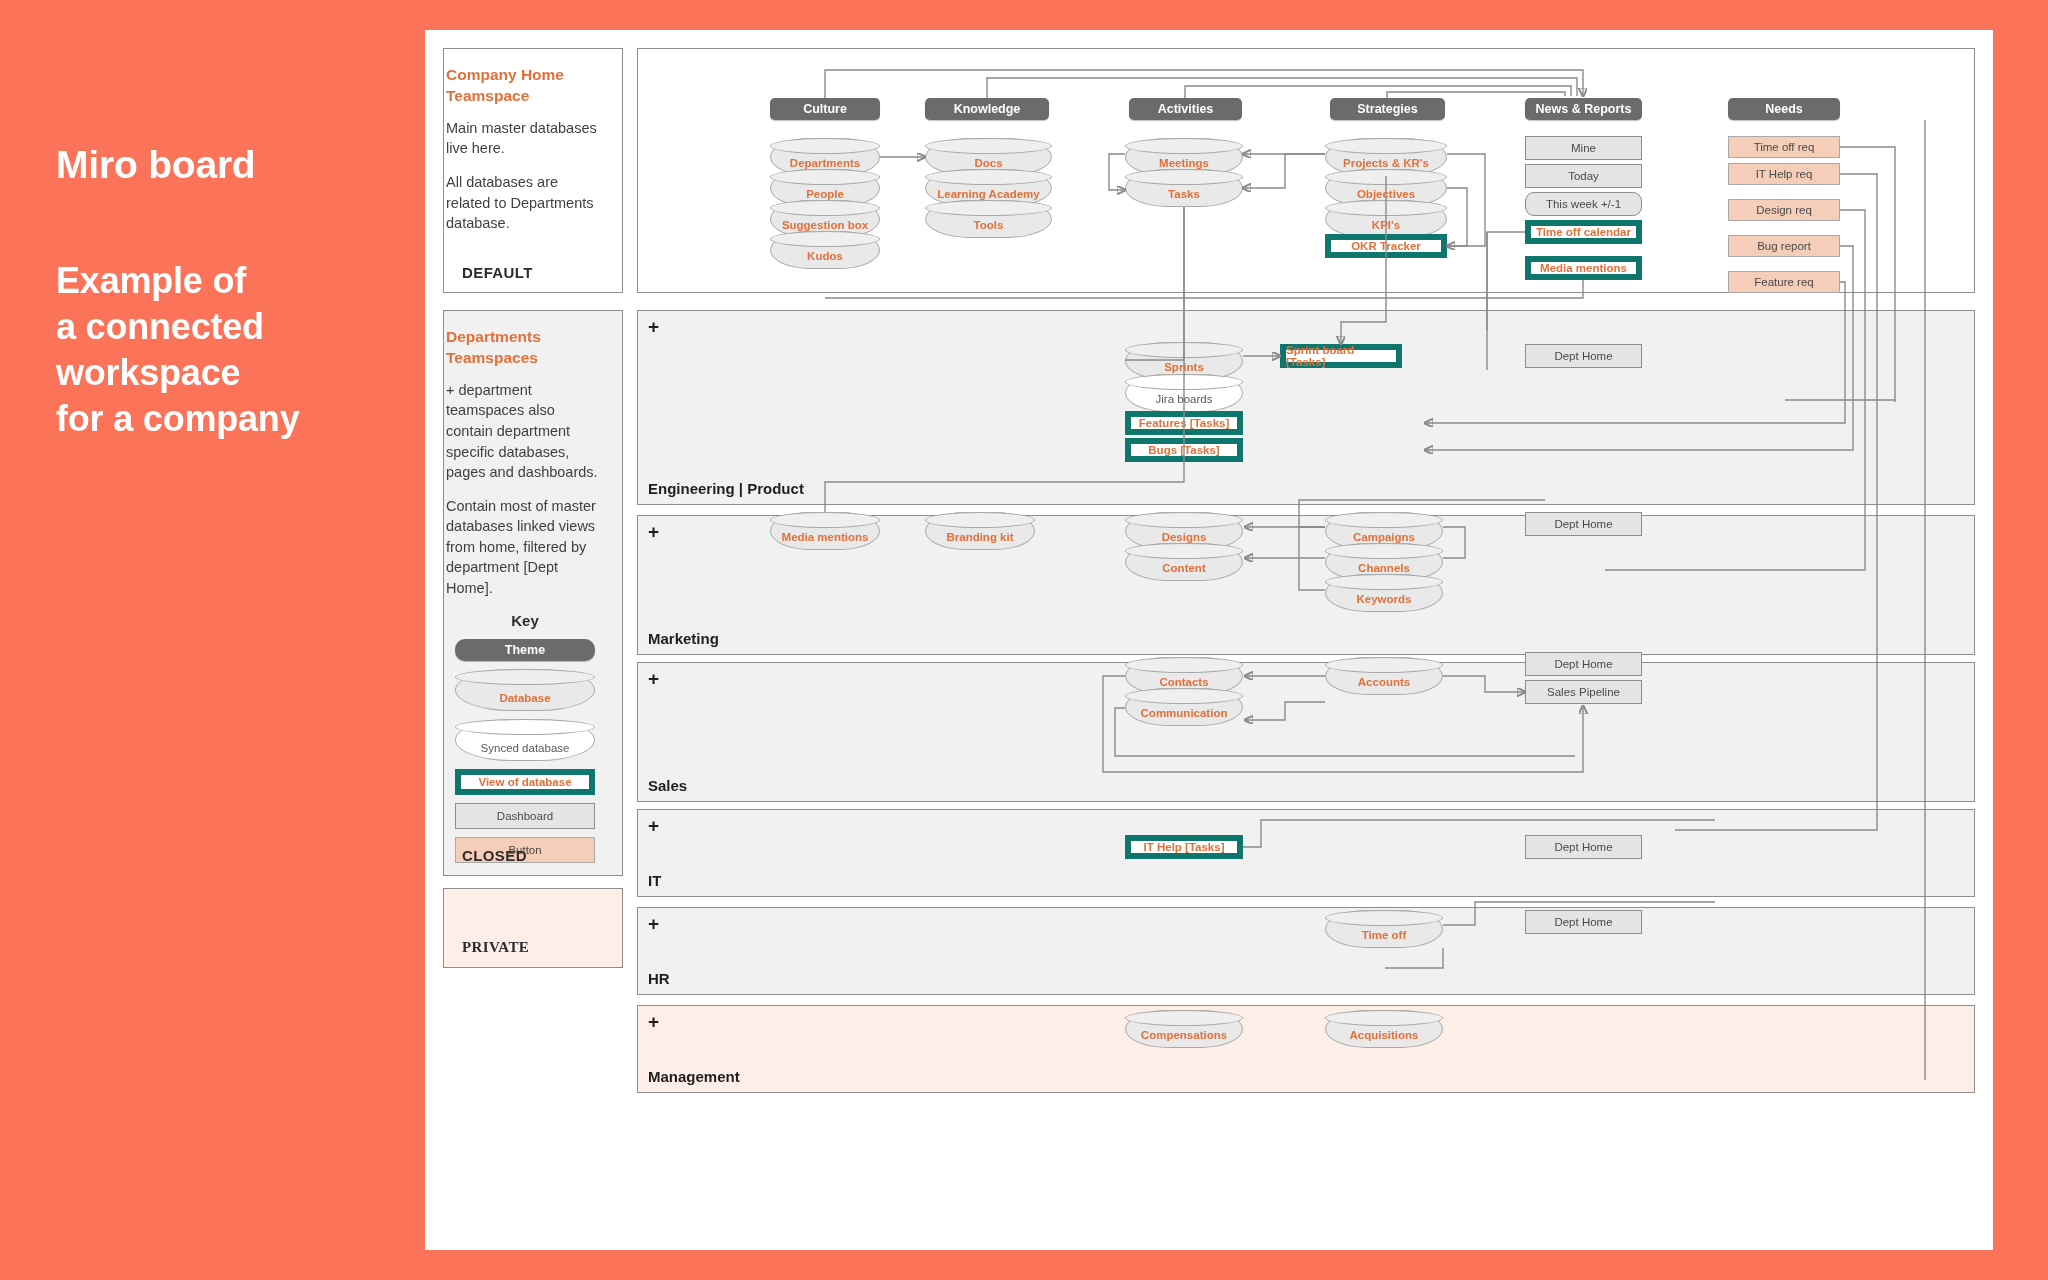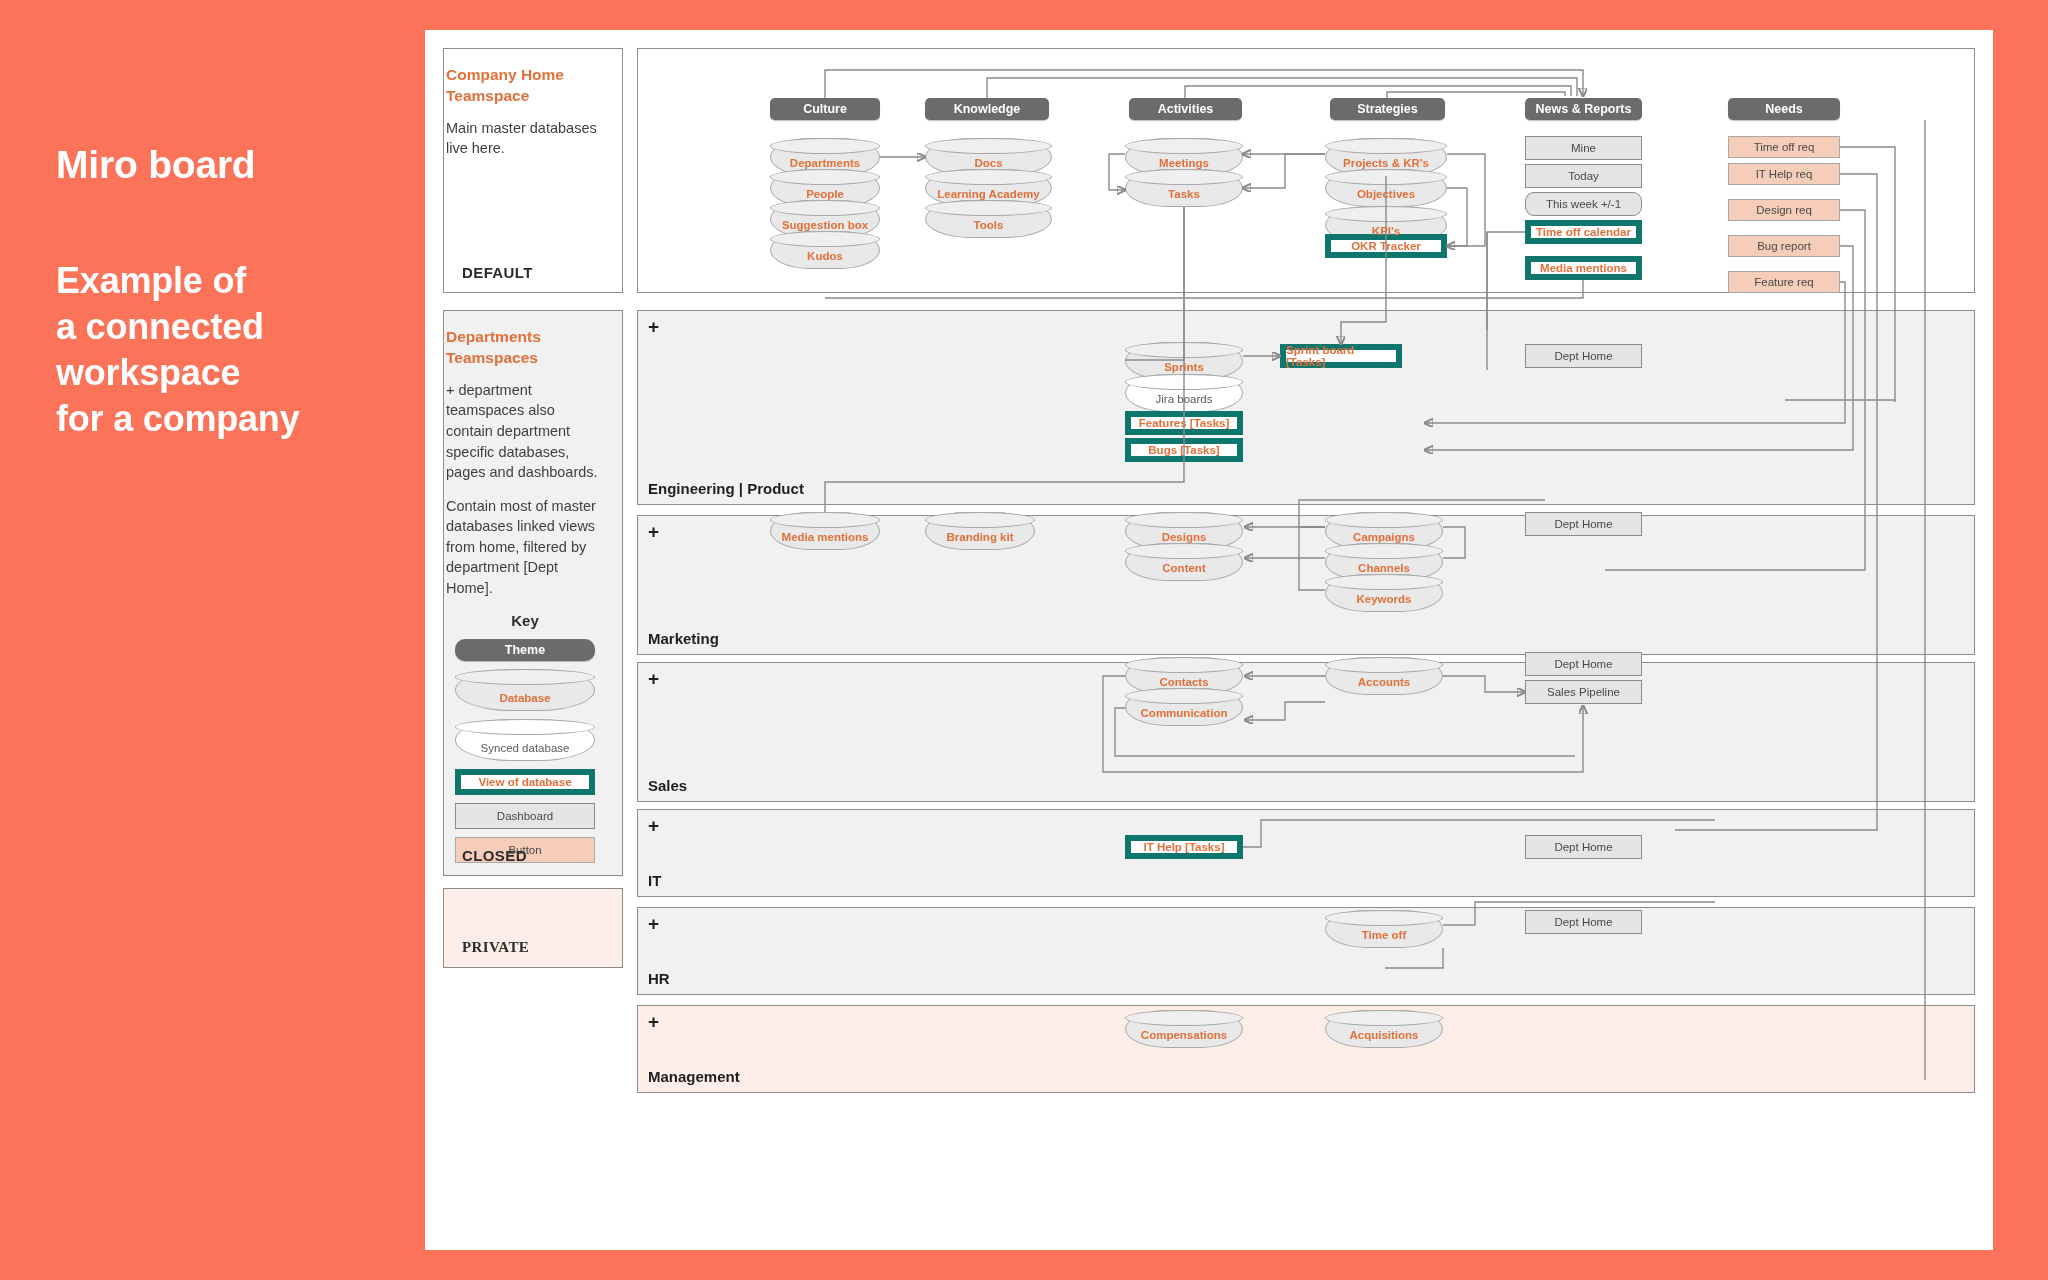--- a/index.html
+++ b/index.html
@@ -129,20 +129,21 @@
 workspace
 for a company</div>
 </div>
 
 <div id="canvas">
 
   <div class="panel white note" style="left:18px;top:18px;width:180px;height:245px;">
     <div class="ntitle" style="white-space:pre-line">Company Home
 Teamspace</div>
     <div class="nbody">Main master databases live here.</div>
+    <div class="nbody">All databases are related to Departments database.</div>
     <div class="nfoot">DEFAULT</div>
   </div>
 
   <div class="panel note" style="left:18px;top:280px;width:180px;height:566px;">
     <div class="ntitle" style="white-space:pre-line">Departments
 Teamspaces</div>
     <div class="nbody">+ department teamspaces also contain department specific databases, pages and dashboards.</div>
     <div class="nbody">Contain most of master databases linked views from home, filtered by department [Dept Home].</div>
 
     <div class="keyhdr">Key</div>
@@ -216,21 +217,21 @@
   <div class="db" style="left:700px;top:139px;width:118px;height:38px;">
       <span>Tasks</span>
     </div>
 
   <div class="db" style="left:900px;top:108px;width:122px;height:38px;">
       <span>Projects &amp; KR's</span>
     </div>
   <div class="db" style="left:900px;top:139px;width:122px;height:38px;">
       <span>Objectives</span>
     </div>
-  <div class="db" style="left:900px;top:176px;width:122px;height:38px;">
+  <div class="db" style="left:900px;top:170px;width:122px;height:38px;">
       <span>KPI's</span>
     </div>
   <div class="viewdb" style="left:900px;top:204px;width:122px;height:24px;">OKR Tracker</div>
 
   <div class="dash" style="left:1100px;top:106px;width:117px;height:24px;">Mine</div>
   <div class="dash" style="left:1100px;top:134px;width:117px;height:24px;">Today</div>
   <div class="dash" style="left:1100px;top:162px;width:117px;height:24px;border-radius:9px;">This week +/-1</div>
   <div class="viewdb" style="left:1100px;top:190px;width:117px;height:24px;">Time off calendar</div>
   <div class="viewdb" style="left:1100px;top:226px;width:117px;height:24px;">Media mentions</div>
 

